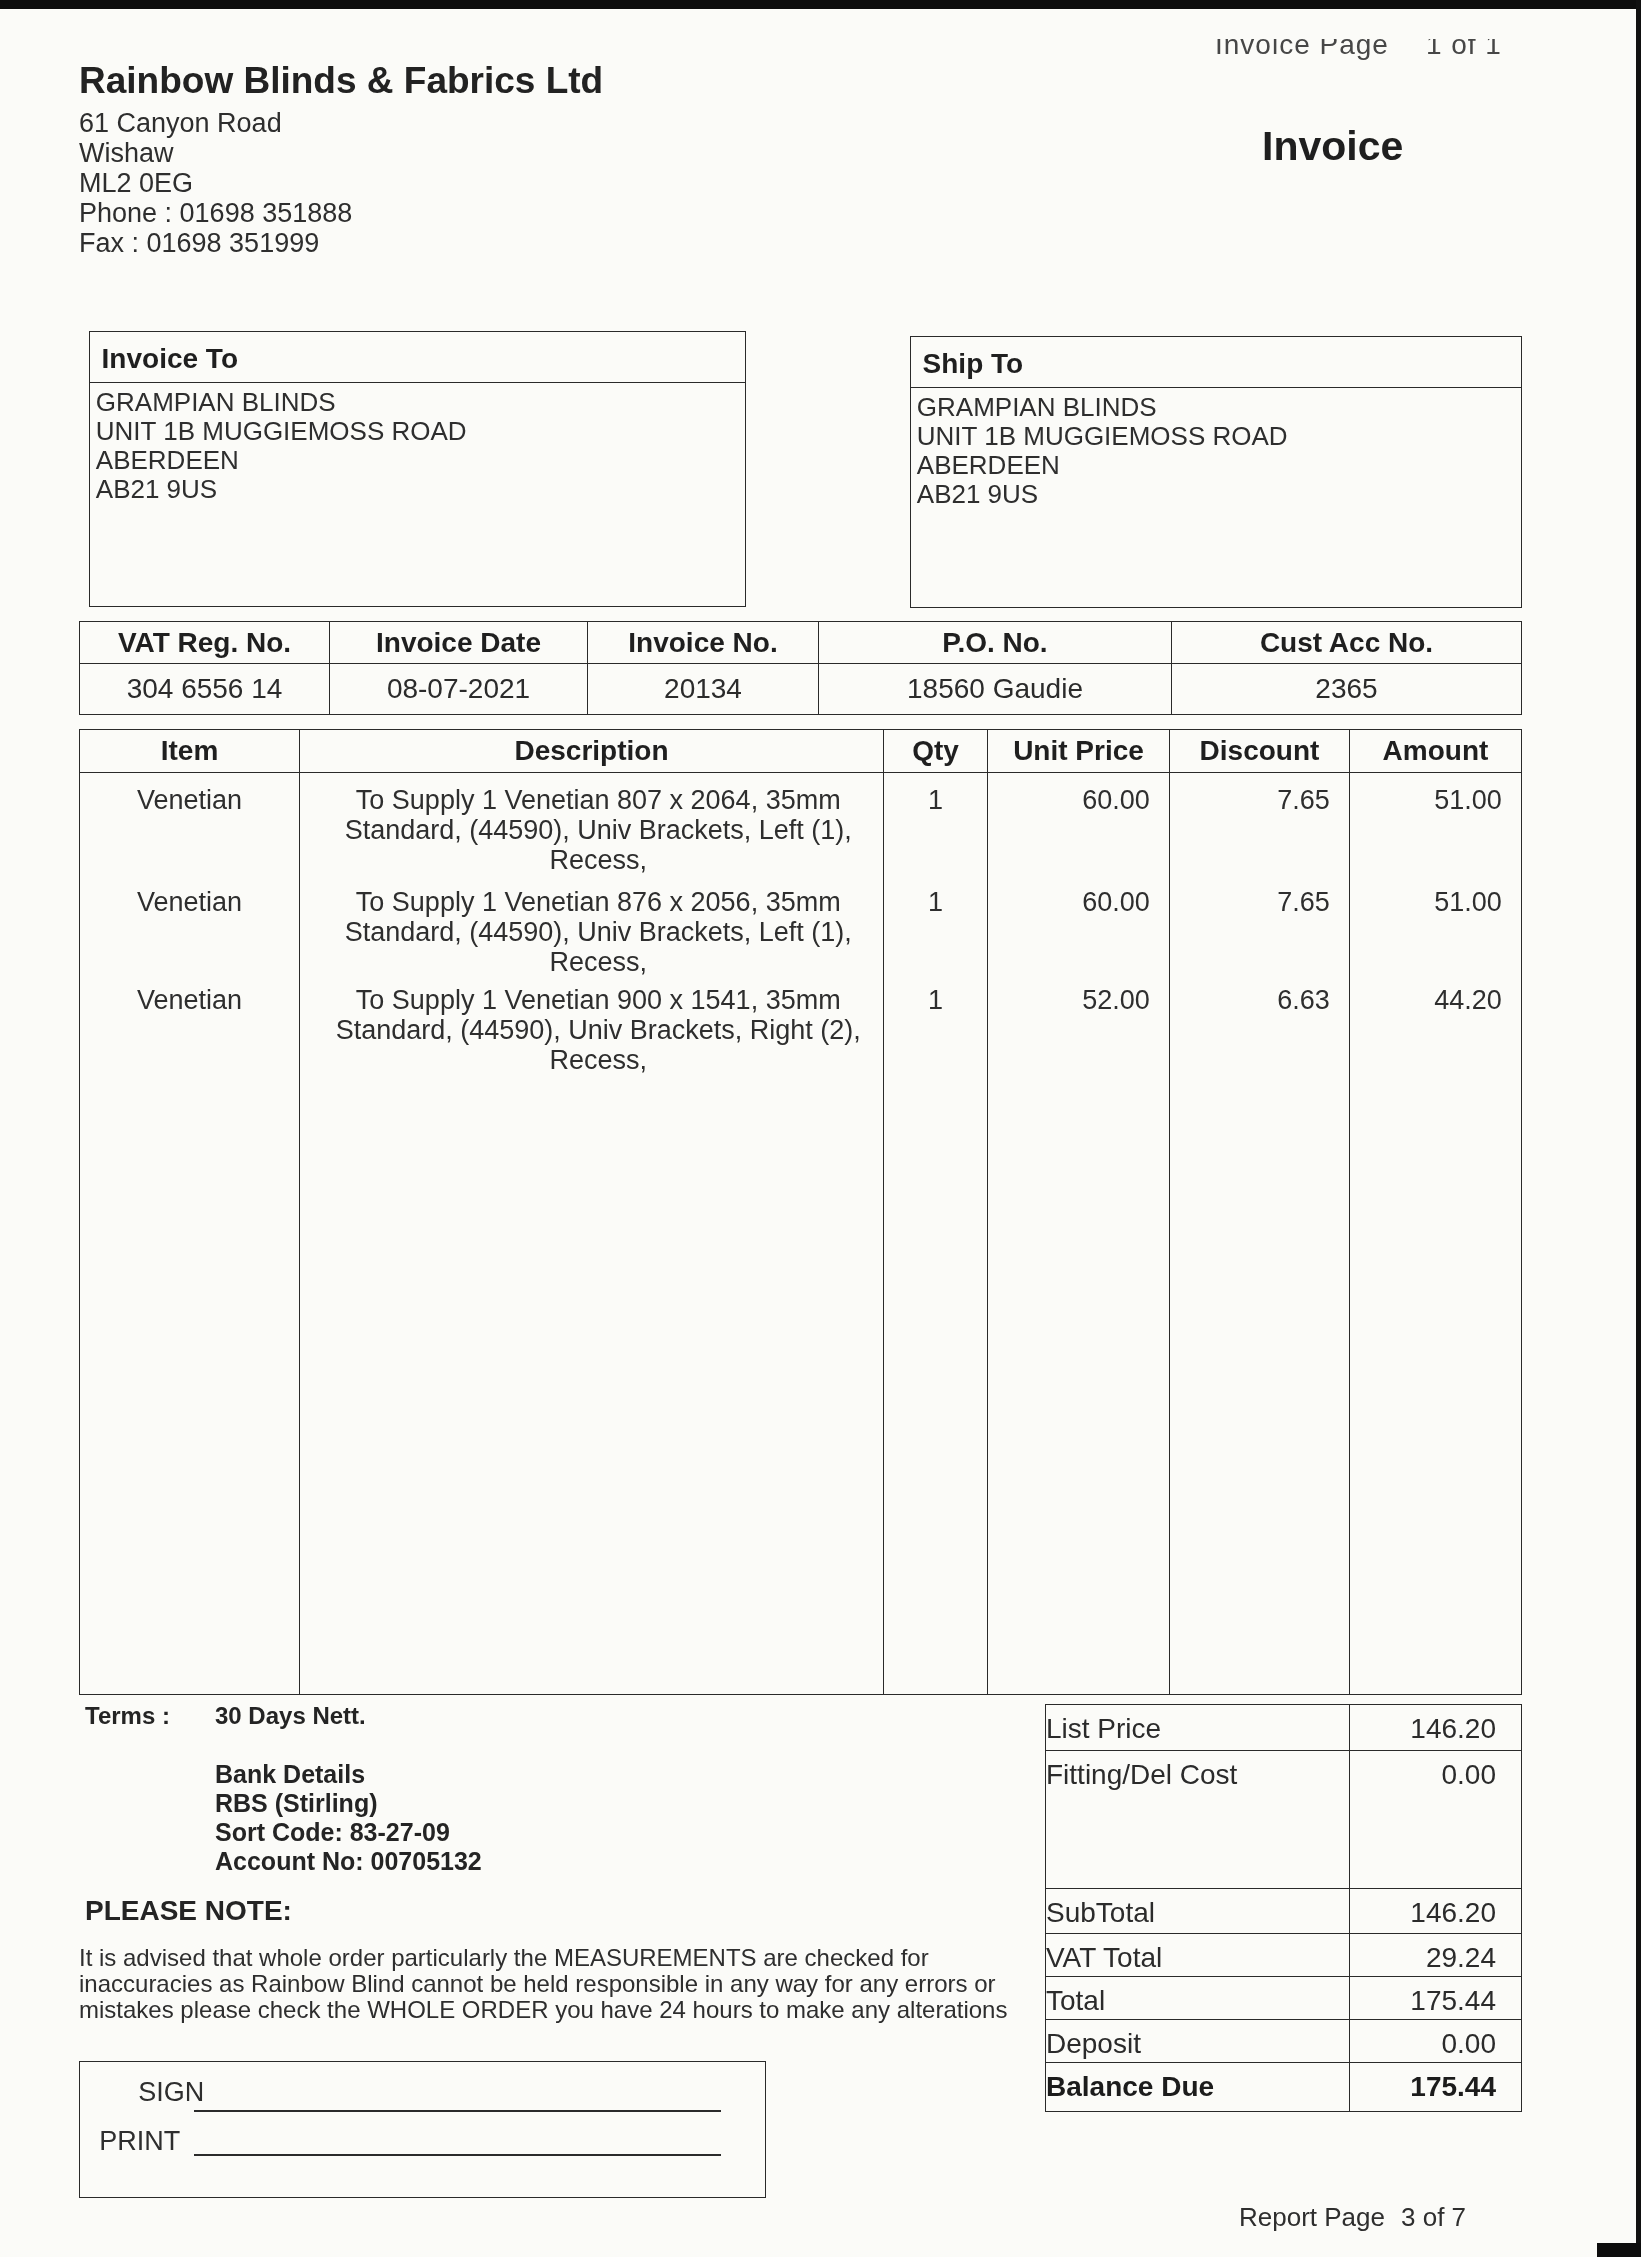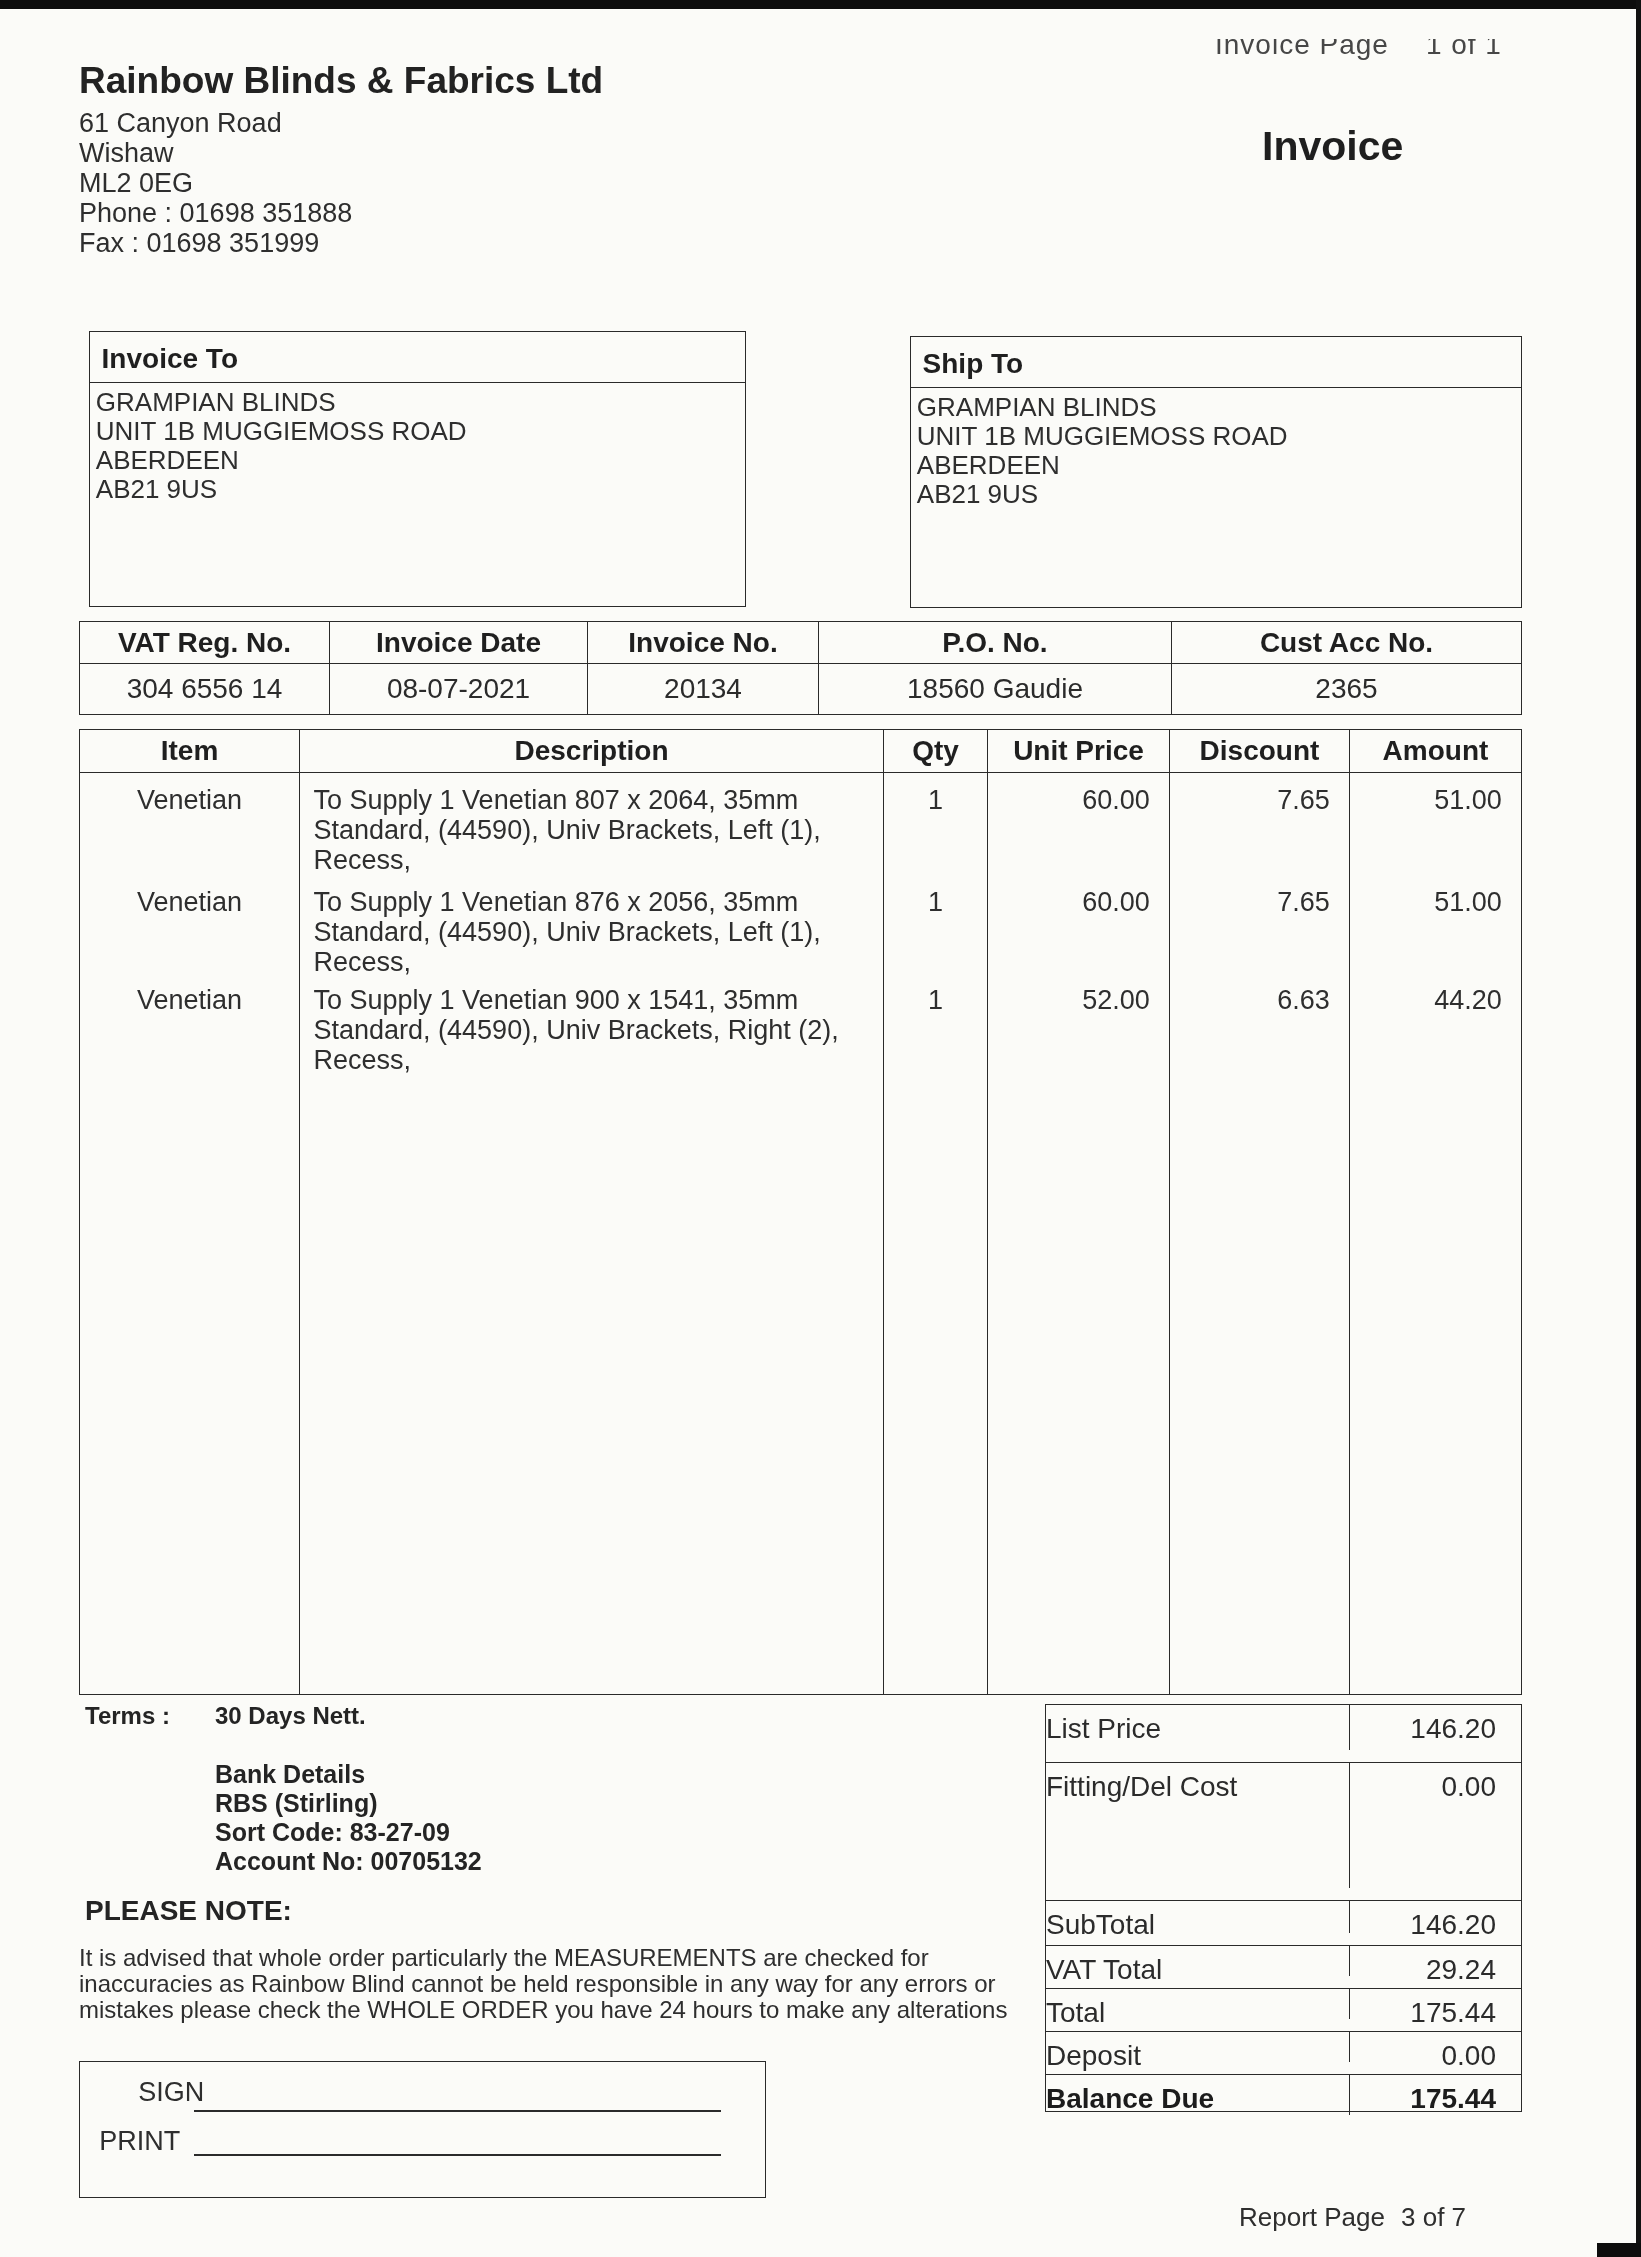--- a/index.html
+++ b/index.html
@@ -25,27 +25,27 @@
   .box-ship-to{left:910px;top:336px;width:610px;height:270px;}
   .addr-label{font-size:28px;font-weight:bold;color:#1f1f1f;padding:10.6px 0 7.7px 11.6px;border-bottom:1.9px solid #2a2a2a;}
   .addr-lines{font-size:26px;line-height:29px;padding:4.8px 0 0 5.8px;white-space:pre-line;color:#2e2e2e;}
   
   .meta-table{left:79px;top:621px;width:1441px;height:92px;border:1.9px solid #2a2a2a;
     display:grid;grid-template-columns:249px 258px 231px 353px 1fr;grid-template-rows:42px 1fr;}
   .meta-cell{display:flex;align-items:center;justify-content:center;font-size:28px;color:#2b2b2b;}
   .hdr{font-weight:bold;color:#1f1f1f;}
   .bL{border-left:1.9px solid #2a2a2a;}
   .bB{border-bottom:1.9px solid #2a2a2a;}
-  .bT{border-top:1.9px solid #2a2a2a;margin-top:12px;}
+  .bT{border-top:1.9px solid #2a2a2a;}
   
   .items-table{left:79px;top:729px;width:1441px;height:964px;border:1.9px solid #2a2a2a;
     display:grid;grid-template-columns:219px 584px 104px 182px 180px 1fr;
     grid-template-rows:43px 102px 98px 99px 1fr;}
   .ih{display:flex;align-items:center;justify-content:center;font-size:28px;}
-  .cell{font-size:27px;color:#2e2e2e;padding-top:11.6px;}
+  .cell{font-size:27px;color:#2e2e2e;padding-top:11.6px;text-align:center;}
   .c-center{text-align:center;}
   .c-desc{padding-left:13.5px;white-space:pre-line;line-height:30px;}
   .c-money{text-align:right;padding-right:19.3px;}
   
   .terms-label{left:85px;top:1702px;font-size:24px;font-weight:bold;color:#242424;text-align:center;}
   .terms-value{left:215px;top:1702px;font-size:24px;font-weight:bold;color:#242424;}
   .bank-details{left:215px;top:1760px;font-size:25px;font-weight:bold;line-height:29px;white-space:pre-line;color:#242424;}
   .please-note{left:85px;top:1895px;font-size:28px;font-weight:bold;color:#242424;}
   .note-body{left:79px;top:1945px;font-size:24px;line-height:26px;white-space:pre-line;color:#2e2e2e;}
   

